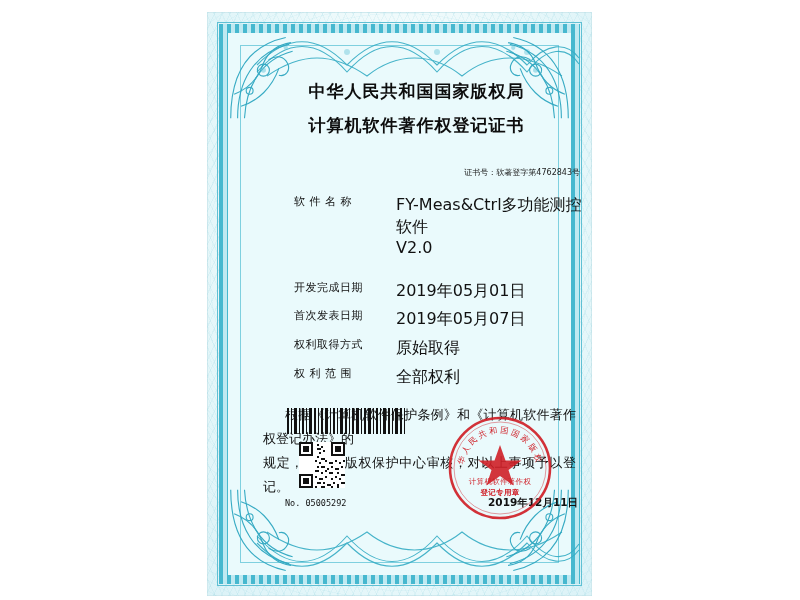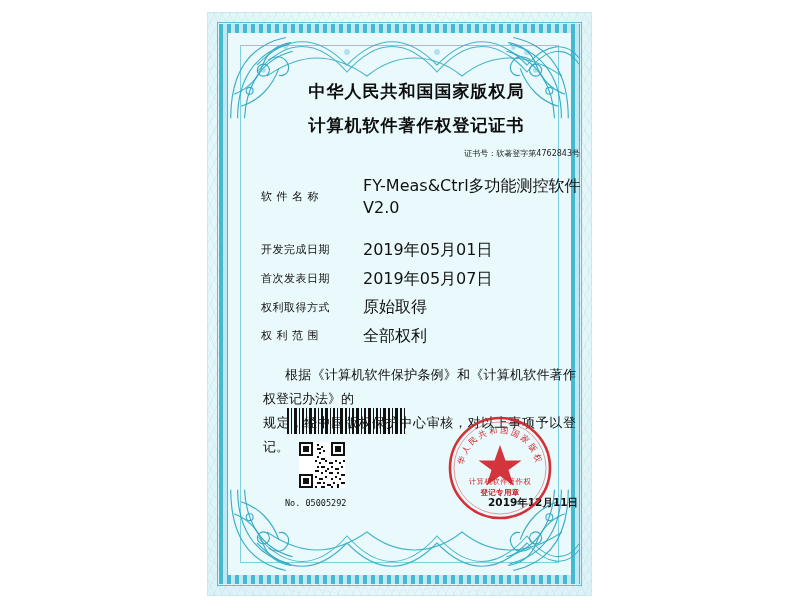--- a/index.html
+++ b/index.html
@@ -105,32 +105,33 @@
     font-weight: bold;
     font-size: 17px;
     letter-spacing: 1px;
     color: #0d0d0d;
     margin-top: 11px;
   }
   .certno {
     text-align: right;
     font-size: 8px;
     color: #1a1a1a;
-    margin-top: 11px;
+    margin-top: 30px;
     padding-right: 6px;
     font-family: "DejaVu Sans", sans-serif;
   }
   .fields {
     margin-top: 16px;
     padding-left: 14px;
   }
   .field-row {
     display: flex;
-    align-items: center;
+    align-items: flex-start;
     margin-bottom: 9px;
+    margin-left: 33px;
   }
   .field-label {
     width: 92px;
     flex: 0 0 92px;
     font-size: 11px;
     color: #111;
     font-family: "DejaVu Sans", sans-serif;
     letter-spacing: 0.5px;
     text-align: justify;
   }

